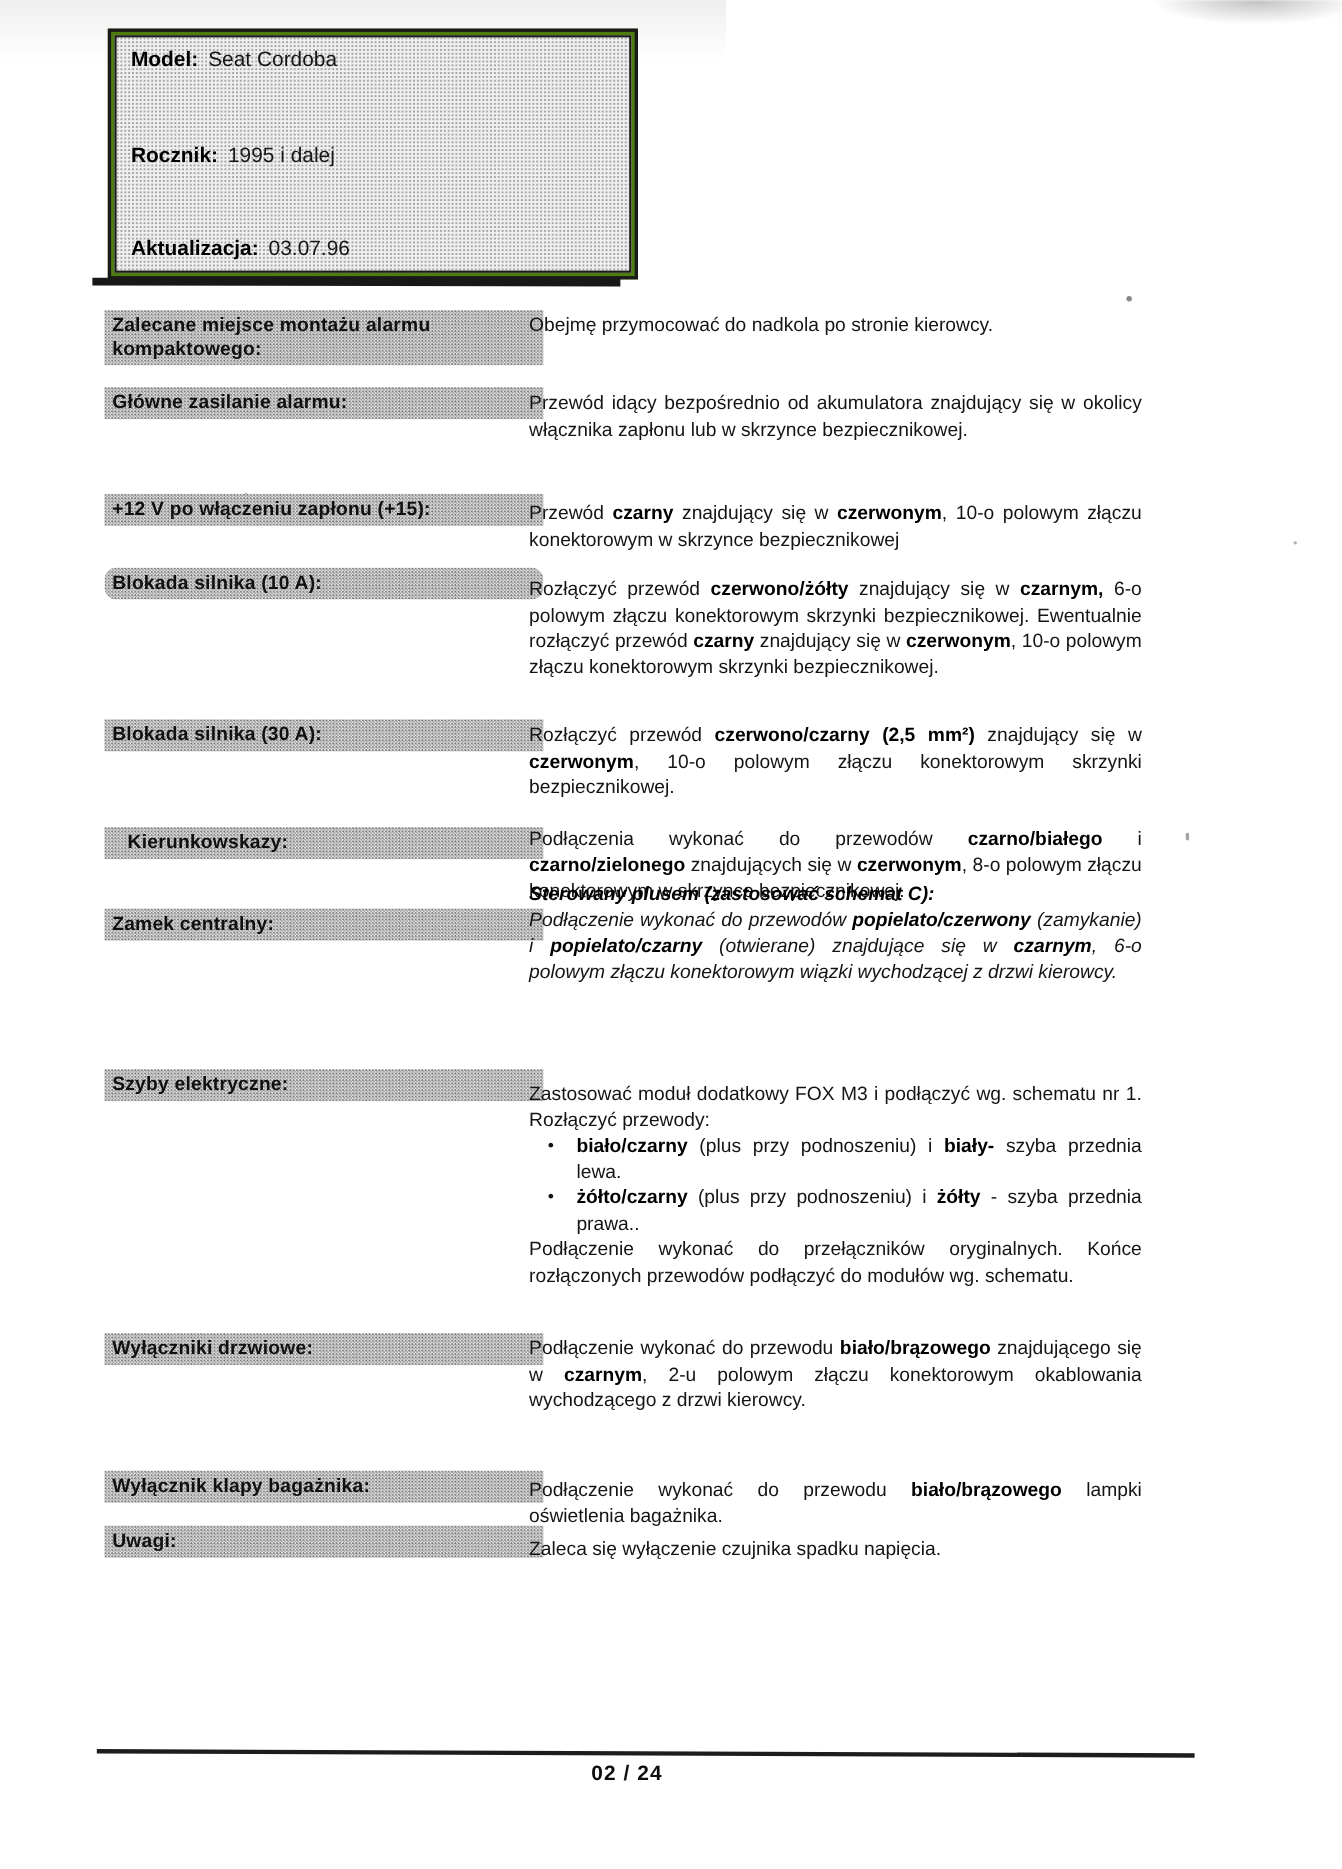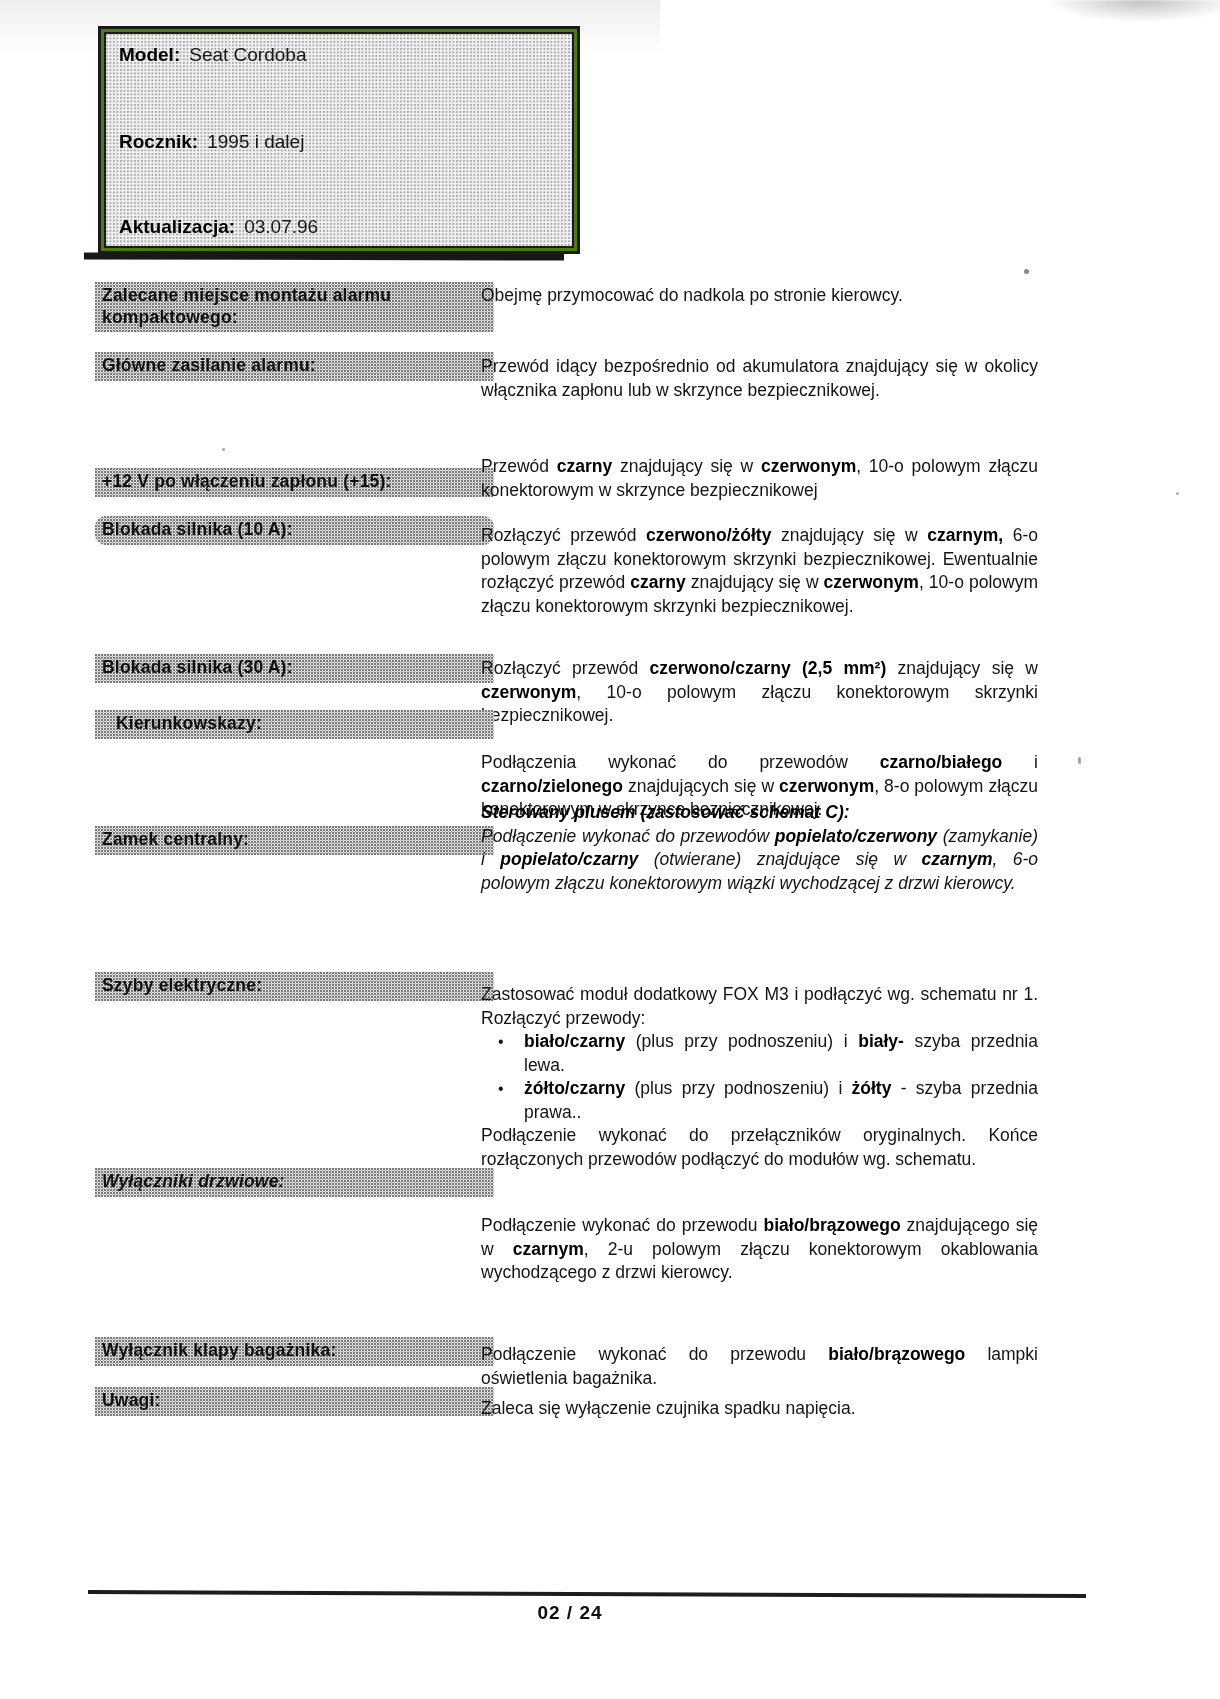--- a/index.html
+++ b/index.html
@@ -68,27 +68,27 @@
   }
   .bdy .para{text-align:justify;}
   .bdy .para:last-child,.bdy .para{margin:0;}
   .b{font-weight:bold;color:#000;}
   .bullet-line{display:flex;}
   .bullet-dot{width:26px;padding-left:17px;box-sizing:content-box;flex:0 0 auto;font-size:16px;}
   .bullet-text{flex:1;text-align:justify;}
 
   .r1l{top:282px;}  .r1b{top:284px;}
   .r2l{top:352px;}  .r2b{top:355px;}
-  .r3l{top:449px;margin-top:19px;}  .r3b{top:455px;}
+  .r3l{top:449px;}  .r3b{top:455px;}
   .r4l{top:516px;border-radius:11px;}  .r4b{top:524px;}
   .r5l{top:654px;}  .r5b{top:657px;}
-  .r6l{top:710px;padding-left:21px;}  .r6b{top:751px;}
+  .r6l{top:752px;padding-left:21px;}  .r6b{top:751px;}
   .r7l{top:826px;}  .r7b{top:801px;font-style:italic;}
   .r8l{top:972px;}  .r8b{top:983px;}
-  .r9l{top:1168px;font-style:italic;} .r9b{top:1214px;}
+  .r9l{top:1212px;} .r9b{top:1214px;}
   .r10l{top:1337px;}.r10b{top:1343px;}
   .r11l{top:1387px;}.r11b{top:1397px;}
 
   
   .footer-rule{position:absolute;left:88px;top:1592px;width:998px;height:4px;
     background:#1d1d1d;transform:rotate(.22deg);}
   .footer-page{position:absolute;left:470px;top:1602px;width:200px;text-align:center;
     font-size:19px;font-weight:bold;letter-spacing:1px;color:#0e0e0e;}
 </style>
 </head>

